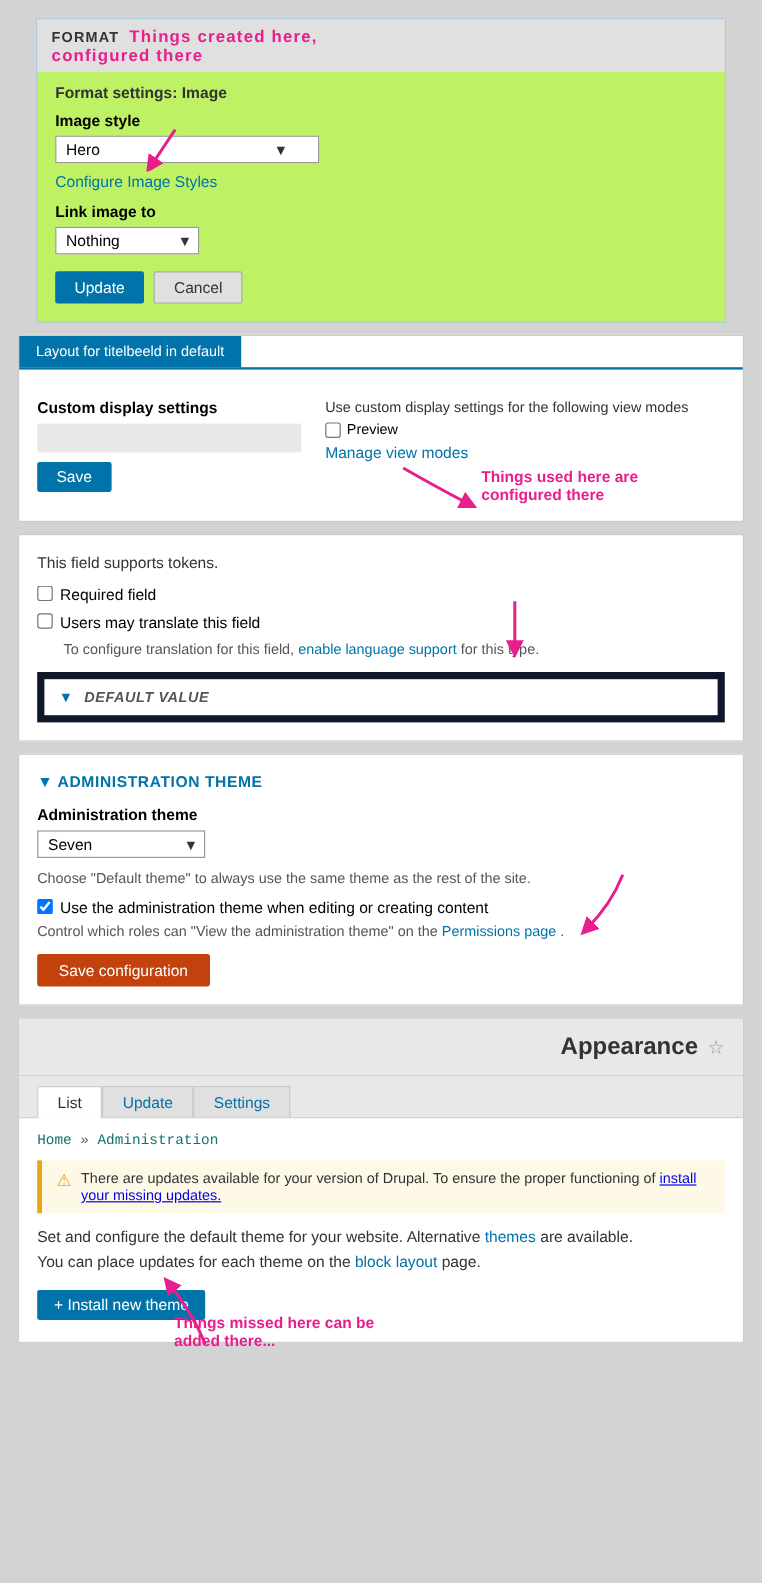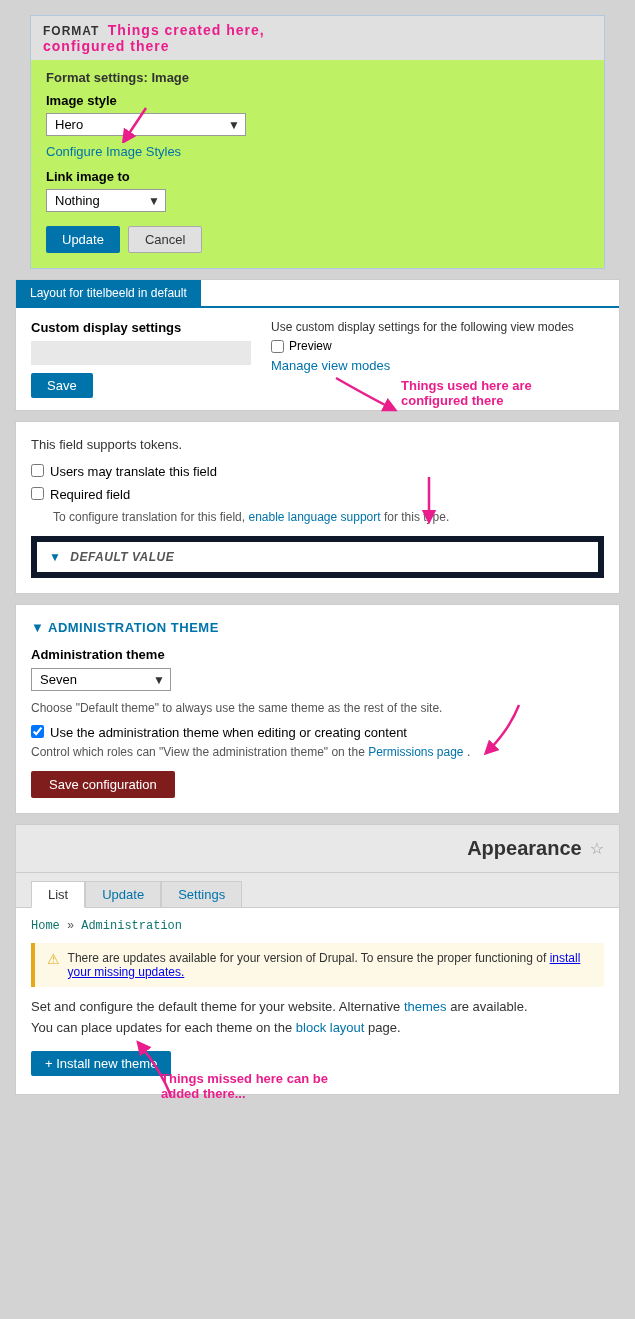--- a/index.html
+++ b/index.html
@@ -110,21 +110,21 @@
       border-bottom: 2px solid #0073aa;
     }
     .tab-active {
       background: #0073aa;
       color: #fff;
       padding: 6px 14px;
       font-size: 12px;
       cursor: pointer;
     }
     .section2-body {
-      padding: 12px 15px;
+      padding: 24px 15px;
       display: flex;
       gap: 20px;
     }
     .section2-left {
       width: 220px;
     }
     .section2-right {
       flex: 1;
     }
     .custom-display-label {
@@ -243,21 +243,21 @@
     .admin-use-note {
       font-size: 12px;
       color: #555;
       margin-bottom: 12px;
     }
     .admin-use-note a {
       color: #0073aa;
       text-decoration: none;
     }
     .btn-save-config {
-      background: #7f1d1d;
+      background: #c2410c;
       color: #fff;
       border: none;
       padding: 6px 18px;
       font-size: 13px;
       cursor: pointer;
       border-radius: 2px;
     }
 
     
     .section5 {
@@ -380,21 +380,21 @@
     <div class="section1-header">
       <span>FORMAT</span>
       <span style="color: #e91e8c; font-weight: bold; font-size: 14px; margin-left: 4px;">Things created here,<br>configured there</span>
     </div>
     <div class="section1-body">
       <div class="format-settings-label">
         <span>Format settings:</span> <span style="font-weight:bold;">Image</span>
       </div>
       <div class="image-style-label">Image style</div>
       <div class="select-wrapper" style="width: 200px; margin-bottom: 2px;">
-        <select style="width: 200px;">
+        <select style="width: 220px;">
           <option>Hero</option>
           <option>Large</option>
           <option>Medium</option>
           <option>Thumbnail</option>
         </select>
         <span class="select-arrow">▼</span>
       </div>
       
       <div style="position: relative; height: 0;">
         <svg width="60" height="40" style="position: absolute; left: 60px; top: -35px;">
@@ -463,25 +463,25 @@
   <svg width="60" height="60" style="position: absolute; right: 160px; top: 50px;">
     <path d="M 30 5 L 30 45" stroke="#e91e8c" stroke-width="2.5" fill="none" marker-end="url(#arrowhead3)"></path>
     <defs>
       <marker id="arrowhead3" markerWidth="8" markerHeight="8" refX="3" refY="3" orient="auto">
         <path d="M0,0 L0,6 L6,3 z" fill="#e91e8c"></path>
       </marker>
     </defs>
   </svg>
   <div class="checkbox-field-row">
     <input type="checkbox" style="">
-    <span>Users may translate this field</span>
+    <span>Required field</span>
   </div>
   <div class="checkbox-field-row">
     <input type="checkbox" style="">
-    <span>Required field</span>
+    <span>Users may translate this field</span>
   </div>
   <div class="translate-note">
     <span>To configure translation for this field,</span>
     <a href="#">enable language support</a>
     <span>for this type.</span>
   </div>
   <div class="default-value-section">
     <div class="default-value-header">
       <span class="triangle-icon">▼</span>
       <span>DEFAULT VALUE</span>
@@ -562,16 +562,16 @@
       <button class="btn-install-theme">+ Install new theme</button>
       
       <svg width="80" height="70" style="position: absolute; left: 80px; top: -10px;">
         <path d="M 60 65 Q 50 40 30 15" stroke="#e91e8c" stroke-width="2.5" fill="none" marker-end="url(#arrowhead5)"></path>
         <defs>
           <marker id="arrowhead5" markerWidth="8" markerHeight="8" refX="3" refY="3" orient="auto">
             <path d="M0,0 L0,6 L6,3 z" fill="#e91e8c"></path>
           </marker>
         </defs>
       </svg>
-      <div style="position: absolute; left: 130px; top: 30px; color: #e91e8c; font-weight: bold; font-size: 13px; white-space: nowrap;">Things missed here can be<br>added there...</div>
+      <div style="position: absolute; left: 114px; top: 30px; color: #e91e8c; font-weight: bold; font-size: 13px; white-space: nowrap;">Things missed here can be<br>added there...</div>
     </div>
   </div>
 </div>
 
 </body></html>

